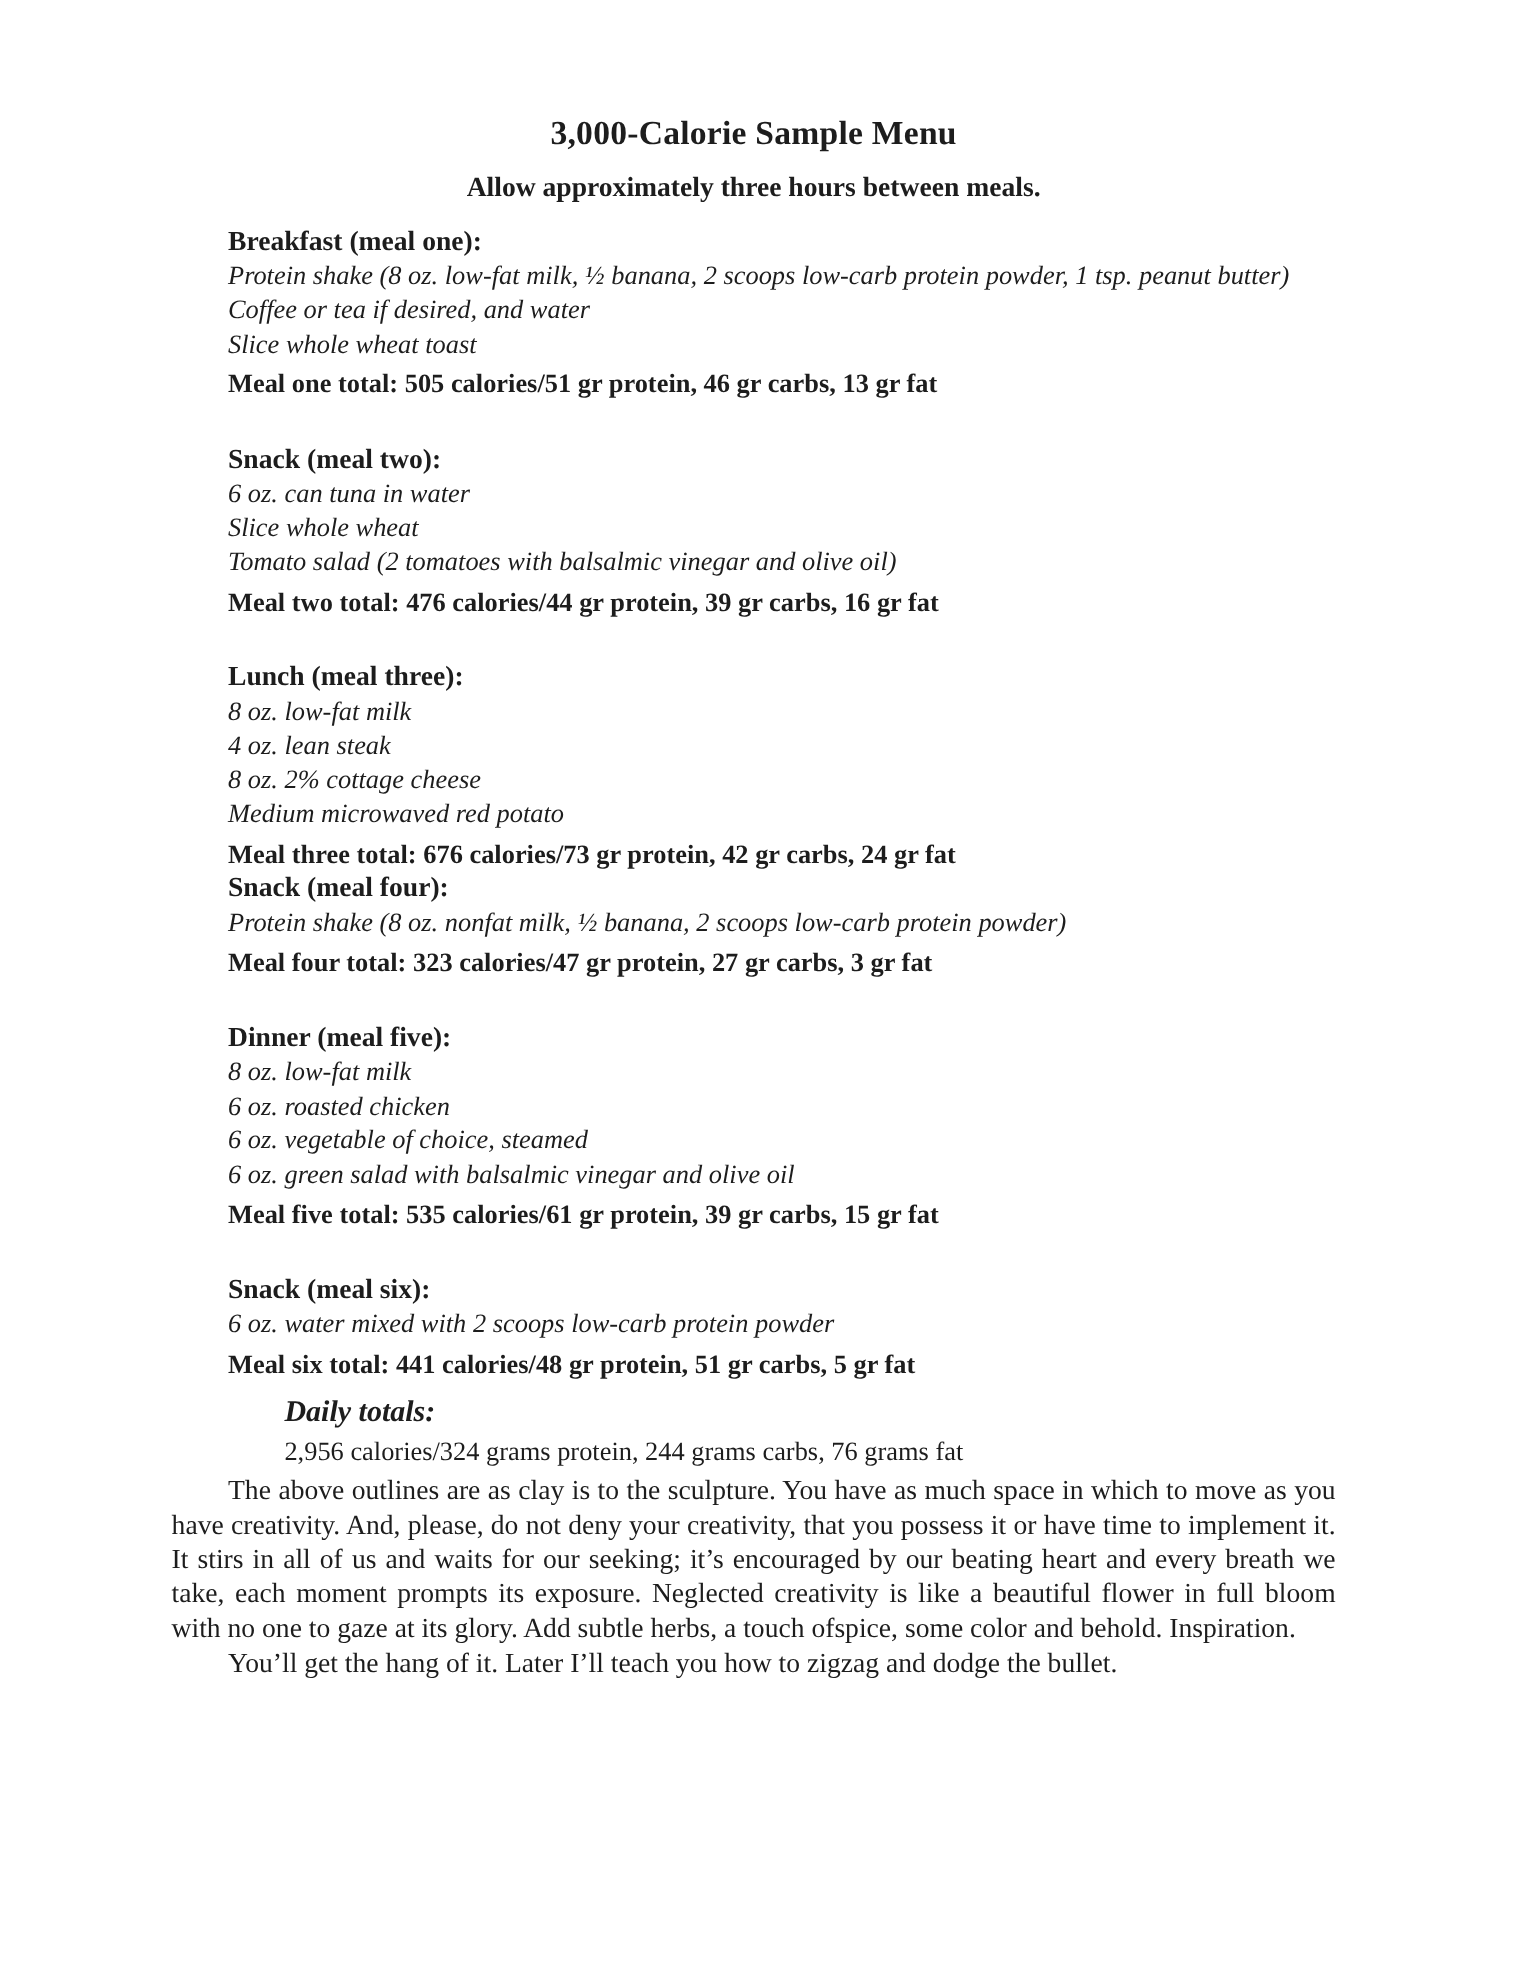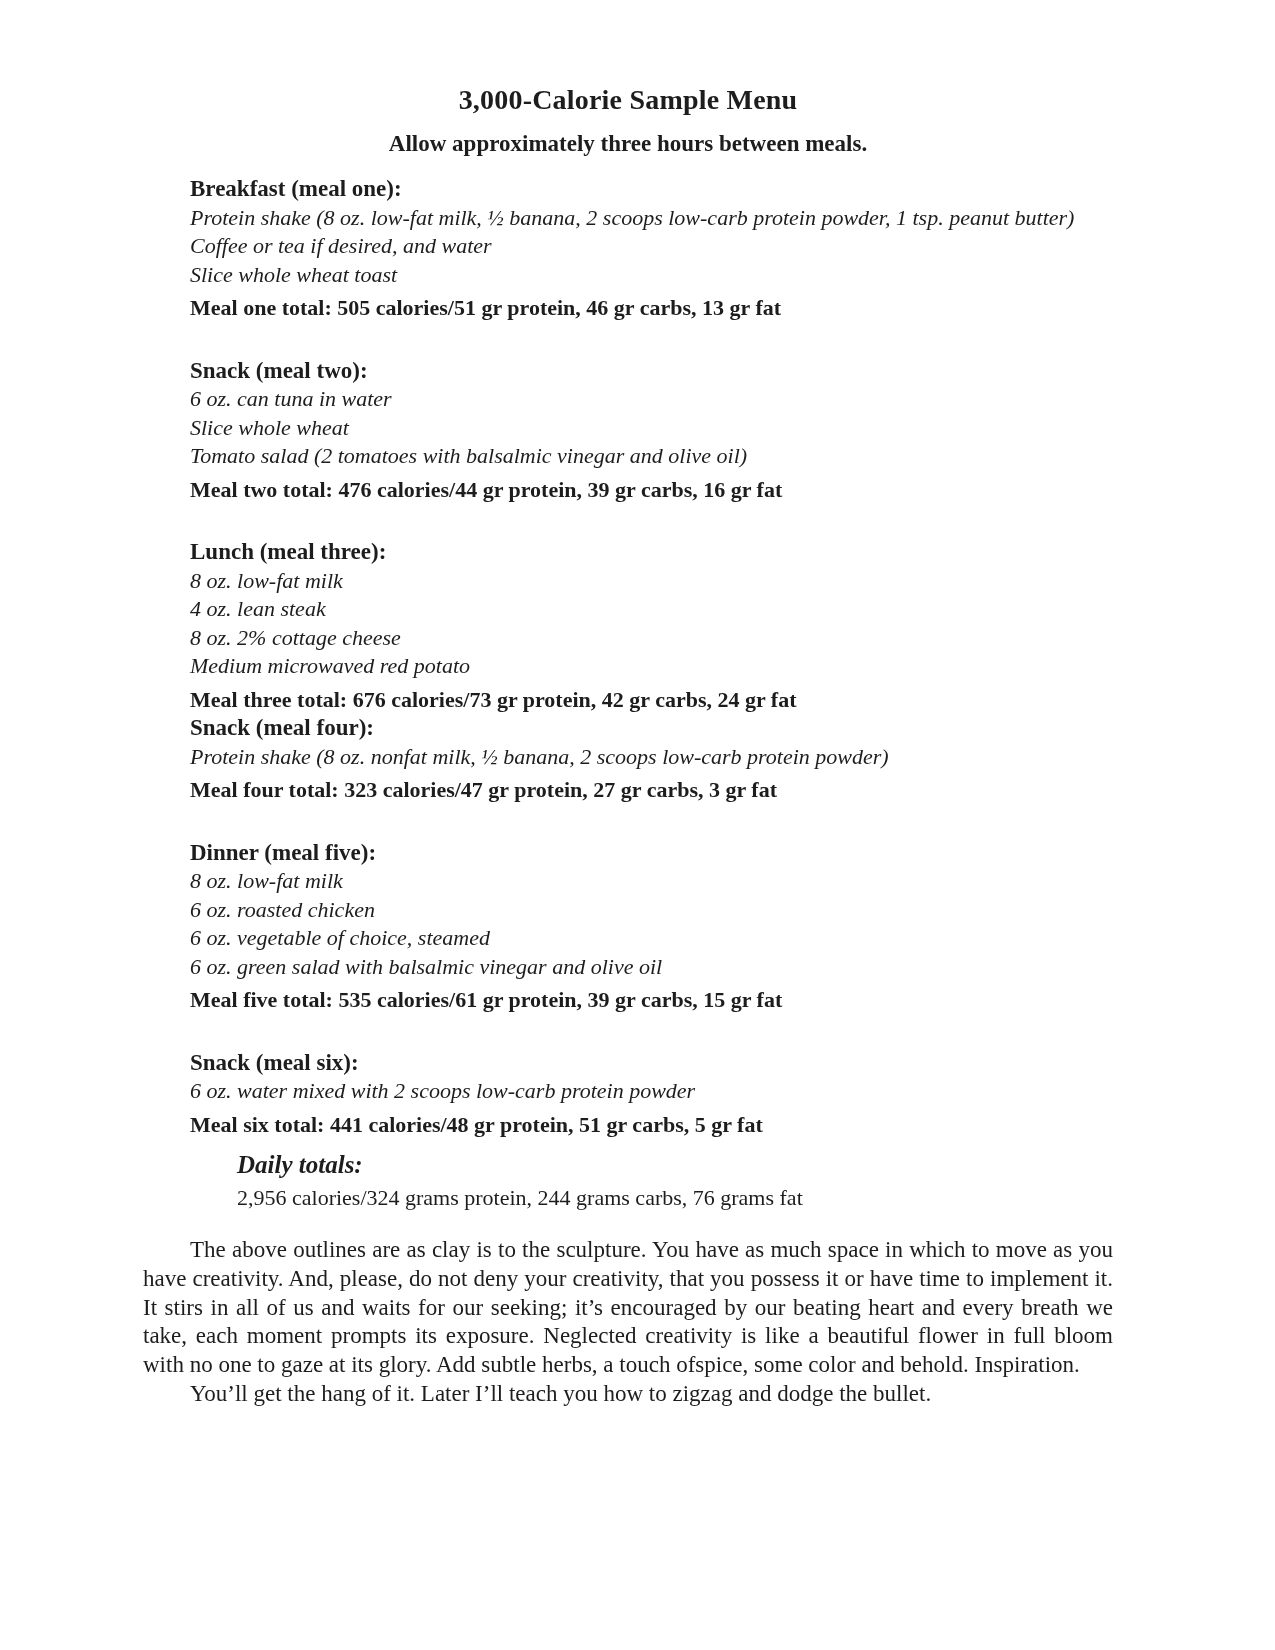--- a/index.html
+++ b/index.html
@@ -12,21 +12,21 @@
     width: 1275px;
     height: 1650px;
     background: #ffffff;
     overflow: hidden;
     font-family: "Liberation Serif", "DejaVu Serif", serif;
     color: #1d1d1d;
   }
   .content {
     position: absolute;
     left: 143px;
-    top: 84px;
+    top: 96px;
     width: 970px;
   }
   .title {
     text-align: center;
     font-size: 28px;
     font-weight: bold;
     margin: 0;
     letter-spacing: 0.2px;
   }
   .subtitle {
@@ -65,21 +65,21 @@
     font-weight: bold;
     font-style: italic;
     font-size: 25px;
     margin: 0;
   }
   .daily-value {
     font-weight: normal;
     margin: 4px 0 0 0;
   }
   .closing {
-    margin-top: 24px;
+    margin-top: 4px;
     font-size: 23px;
     line-height: 28.8px;
   }
   .closing p {
     margin: 0;
     text-indent: 47px;
   }
   .closing .justified {
     text-align: justify;
   }

